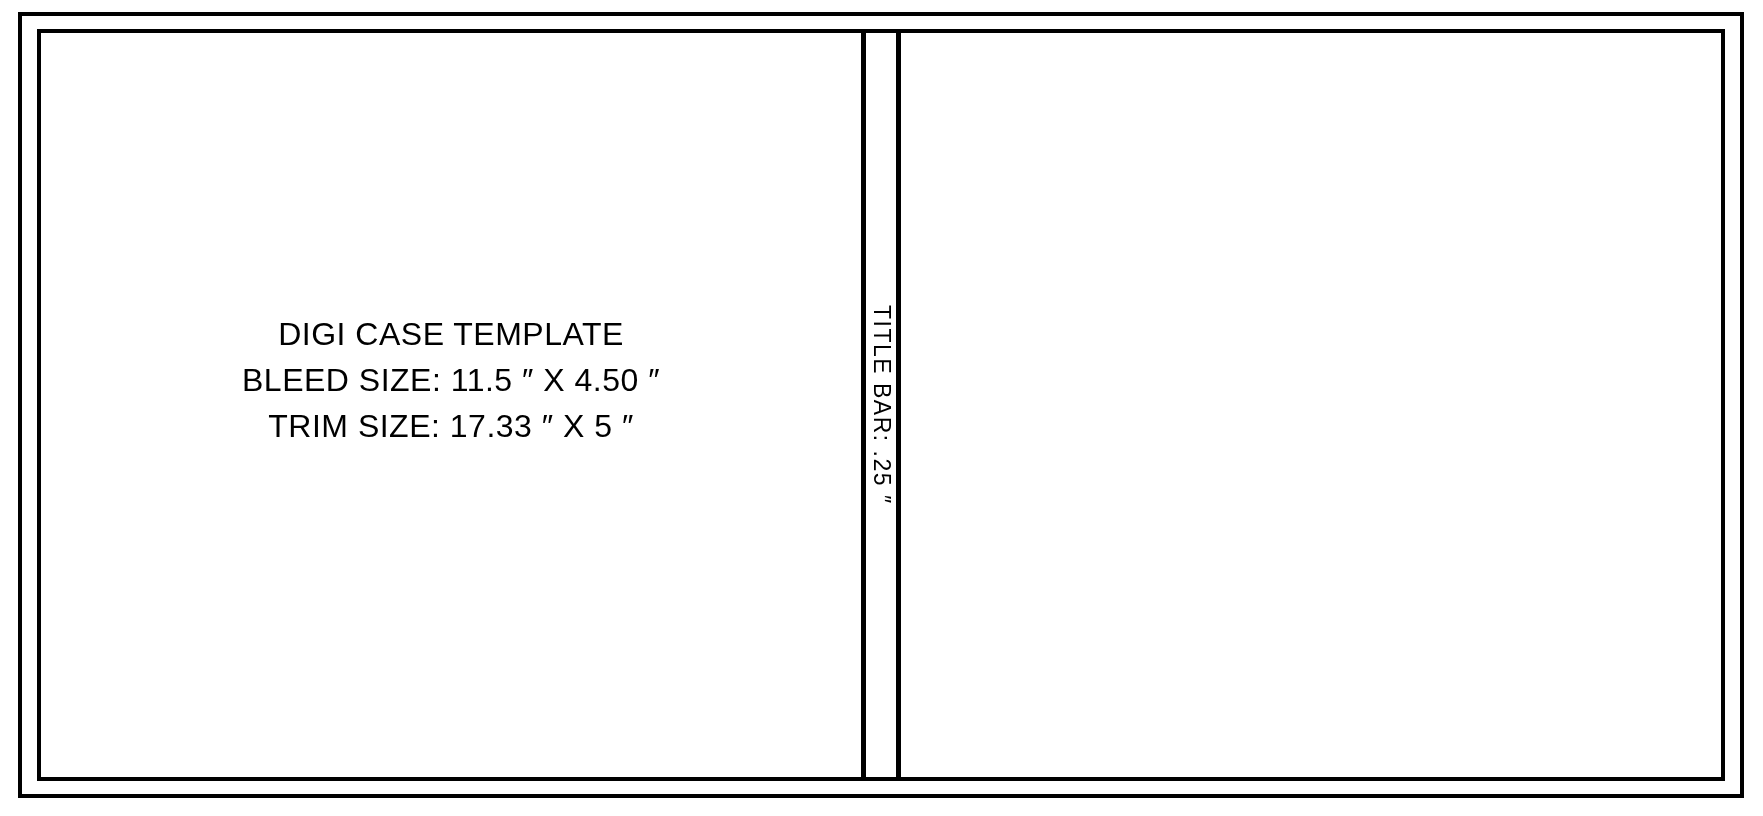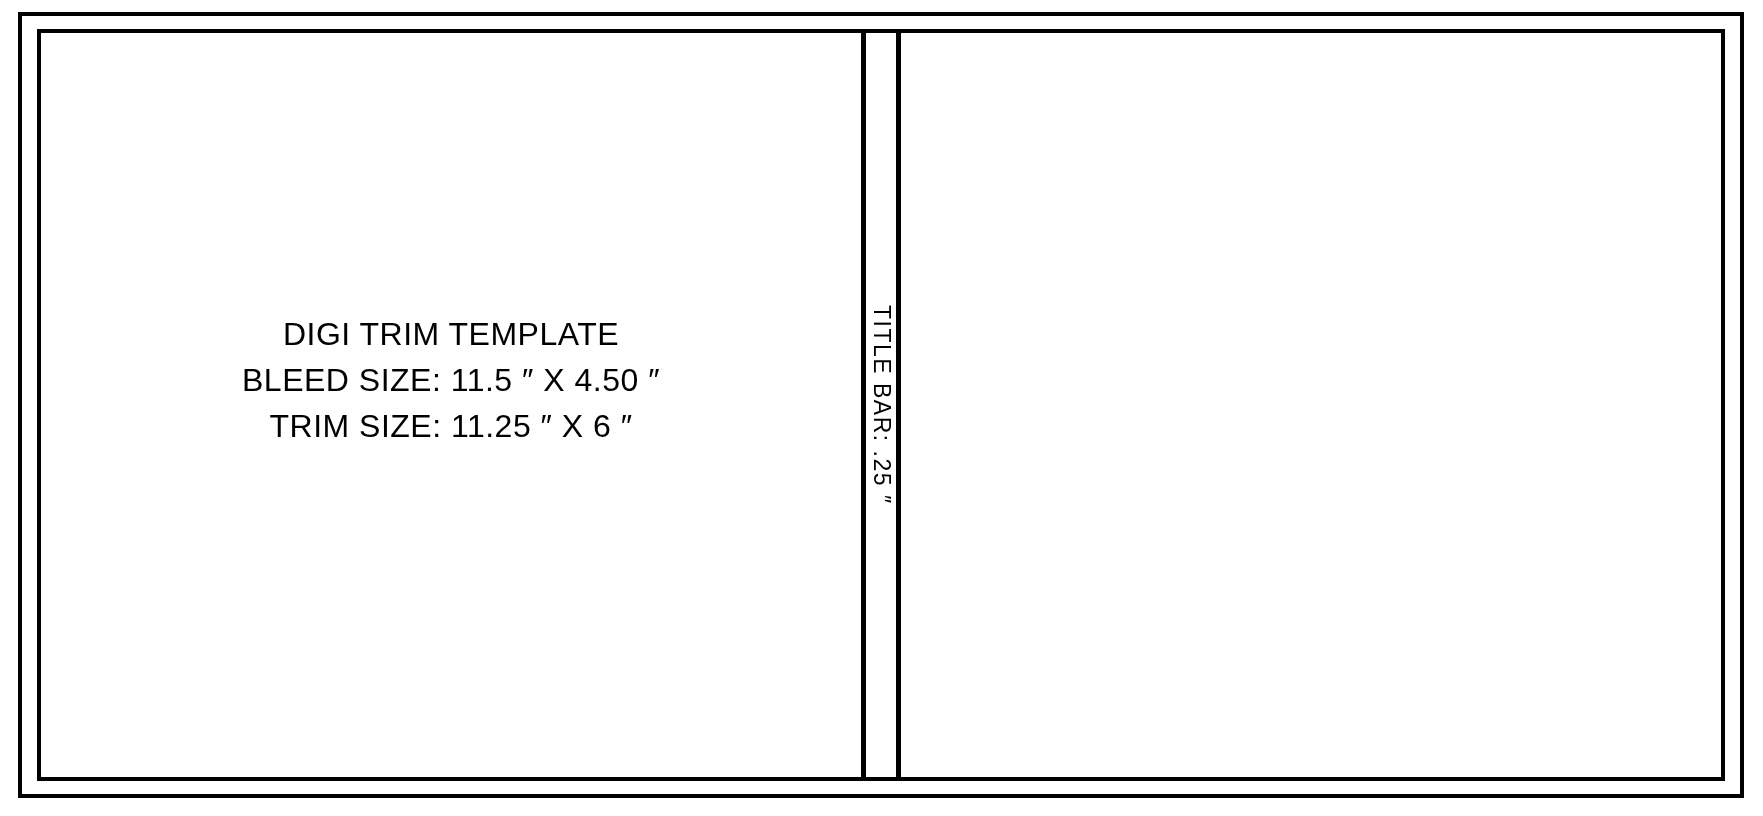--- a/index.html
+++ b/index.html
@@ -76,23 +76,23 @@
 </style>
 </head>
 <body>
 
 <div class="canvas">
   <div class="outer-frame">
     <div class="inner-frame">
 
       <div class="panel">
         <div class="panel-text">
-          <div>DIGI TRIM TEMPLATE</div>
+          <div>DIGI CASE TEMPLATE</div>
           <div>BLEED SIZE: 11.5 ″ X 4.50 ″</div>
-          <div>TRIM SIZE: 11.25 ″ X 6 ″</div>
+          <div>TRIM SIZE: 17.33 ″ X 5 ″</div>
         </div>
       </div>
 
       <div class="title-bar">
         <span class="vertical-text">TITLE BAR: .25 ″</span>
       </div>
 
       <div class="panel"></div>
 
     </div>

